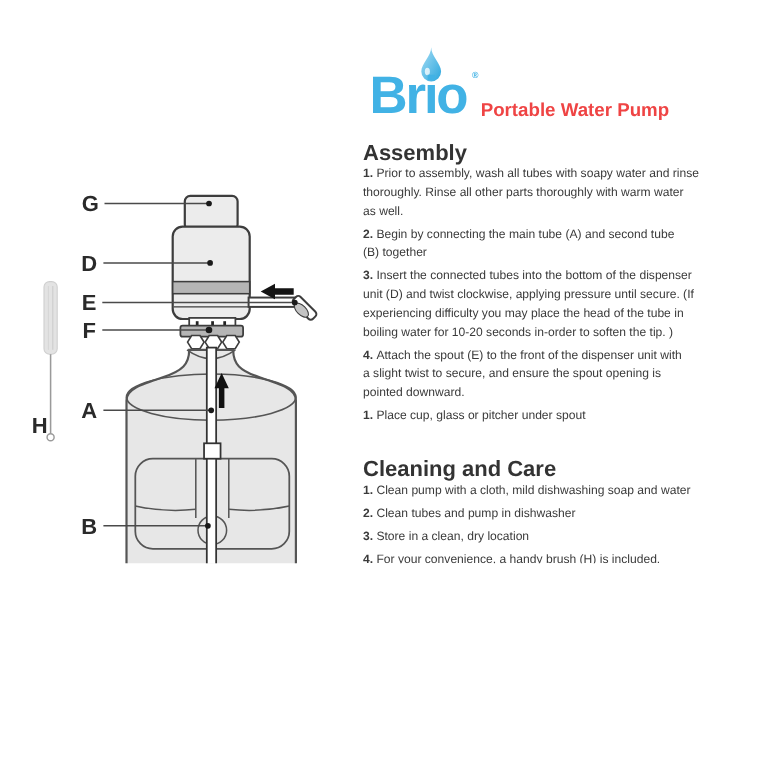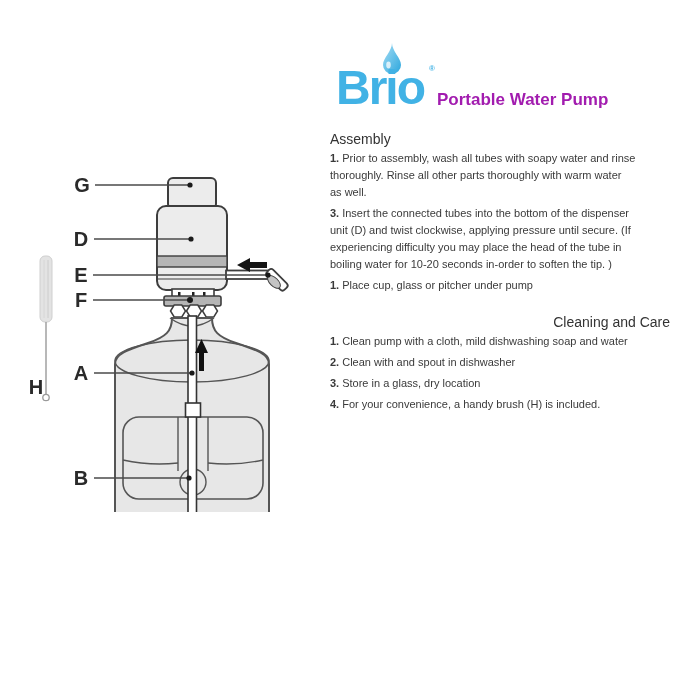--- a/index.html
+++ b/index.html
@@ -5,27 +5,27 @@
   * { margin:0; padding:0; box-sizing:border-box; }
   html,body { width:700px; height:700px; background:#ffffff; font-family:"Liberation Sans", sans-serif; }
   #page { position:relative; width:700px; height:512px; background:#fff; overflow:hidden; }
 
   
   #logo-wrap { position:absolute; left:336px; top:40px; width:340px; height:80px; }
   #brand-text { position:absolute; left:0px; top:24px; font-size:48px; font-weight:bold;
                 letter-spacing:-2px; color:#41b2e5; line-height:48px; }
   #reg-mark { position:absolute; left:93px; top:24px; font-size:8px; color:#41b2e5; font-weight:bold; }
   #droplet { position:absolute; left:44px; top:2px; }
-  #tagline { position:absolute; left:101px; top:50px; font-size:17px; font-weight:bold; color:#a21caf; }
+  #tagline { position:absolute; left:101px; top:50px; font-size:17px; font-weight:bold; color:#ef4444; }
 
   
   #instructions { position:absolute; left:330px; top:131px; width:340px; color:#3a3a3a; }
-  .sec-head { font-size:14px; font-weight:normal; line-height:17px; margin:0 0 2px 0; color:#333; }
+  .sec-head { font-size:20px; font-weight:bold; line-height:17px; margin:0 0 2px 0; color:#333; }
   .sec-head.gap-sm { margin-top:9px; }
-  .sec-head.gap-lg { margin-top:20px;text-align:right; }
+  .sec-head.gap-lg { margin-top:32px; }
   .item { font-size:11px; line-height:17px; margin:0 0 4px 0; }
   .item b { margin-right:3px; }
 
   
   #diagram { position:absolute; left:0; top:140px; }
   text.lbl { font-size:20px; font-weight:bold; fill:#2a2a2a; font-family:"Liberation Sans", sans-serif; }
 </style>
 </head>
 <body>
 
@@ -133,24 +133,26 @@
     <text class="lbl" x="81" y="307" text-anchor="middle">F</text>
     <text class="lbl" x="81" y="380" text-anchor="middle">A</text>
     <text class="lbl" x="81" y="485" text-anchor="middle">B</text>
     <text class="lbl" x="36" y="394" text-anchor="middle">H</text>
   </svg>
 
   <div id="instructions">
 
     <div class="sec-head">Assembly</div>
     <p class="item"><b>1.</b><span>Prior to assembly, wash all tubes with soapy water and rinse<br>thoroughly. Rinse all other parts thoroughly with warm water<br>as well.</span></p>
+    <p class="item"><b>2.</b><span>Begin by connecting the main tube (A) and second tube<br>(B) together</span></p>
     <p class="item"><b>3.</b><span>Insert the connected tubes into the bottom of the dispenser<br>unit (D) and twist clockwise, applying pressure until secure. (If<br>experiencing difficulty you may place the head of the tube in<br>boiling water for 10-20 seconds in-order to soften the tip. )</span></p>
+    <p class="item"><b>4.</b><span>Attach the spout (E) to the front of the dispenser unit with<br>a slight twist to secure, and ensure the spout opening is<br>pointed downward.</span></p>
 
-    <p class="item"><b>1.</b><span>Place cup, glass or pitcher under pump</span></p>
+    <p class="item"><b>1.</b><span>Place cup, glass or pitcher under spout</span></p>
 
     <div class="sec-head gap-lg">Cleaning and Care</div>
     <p class="item"><b>1.</b><span>Clean pump with a cloth, mild dishwashing soap and water</span></p>
-    <p class="item"><b>2.</b><span>Clean with and spout in dishwasher</span></p>
-    <p class="item"><b>3.</b><span>Store in a glass, dry location</span></p>
+    <p class="item"><b>2.</b><span>Clean tubes and pump in dishwasher</span></p>
+    <p class="item"><b>3.</b><span>Store in a clean, dry location</span></p>
     <p class="item"><b>4.</b><span>For your convenience, a handy brush (H) is included.</span></p>
   </div>
 
 </div>
 
 </body></html>

